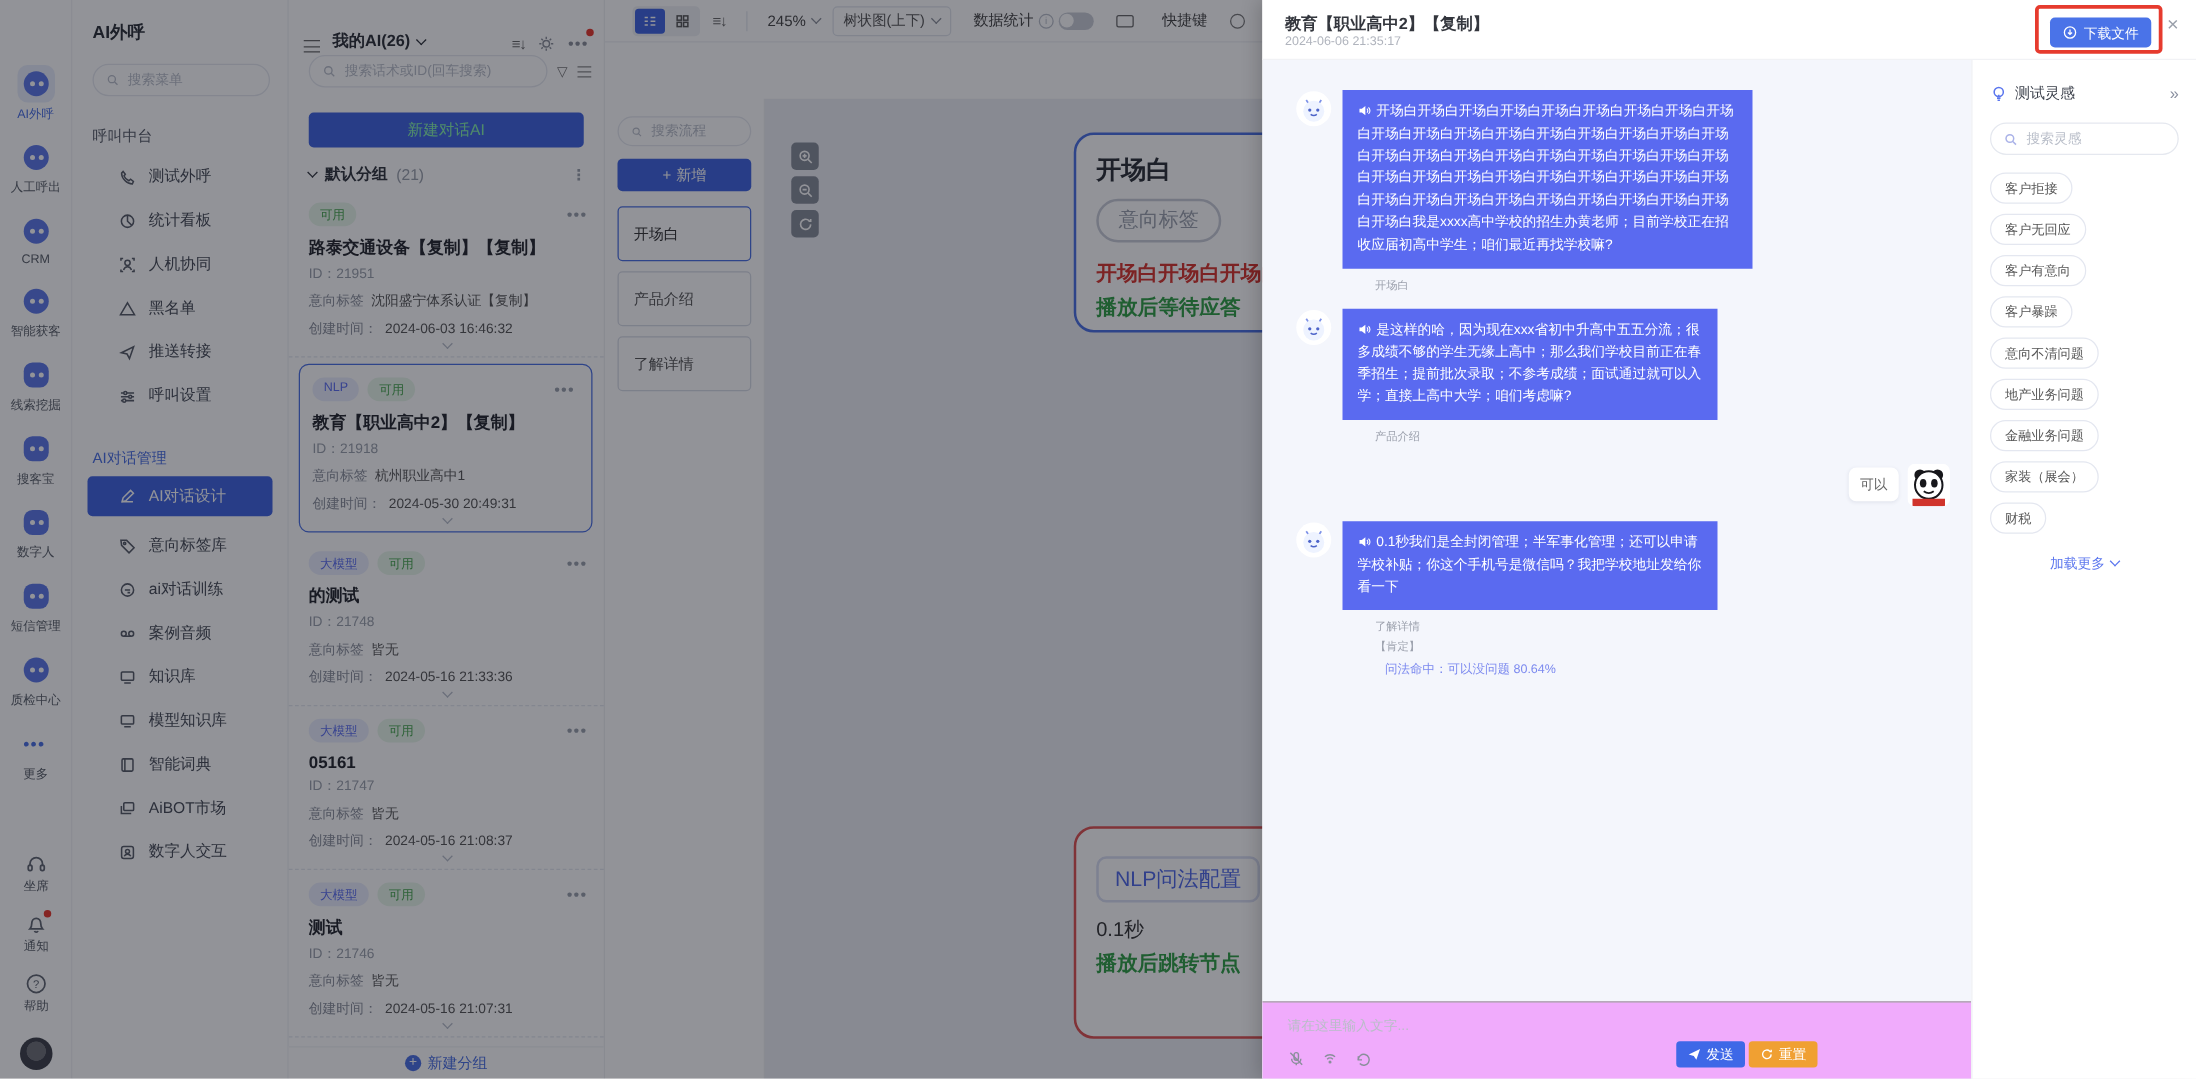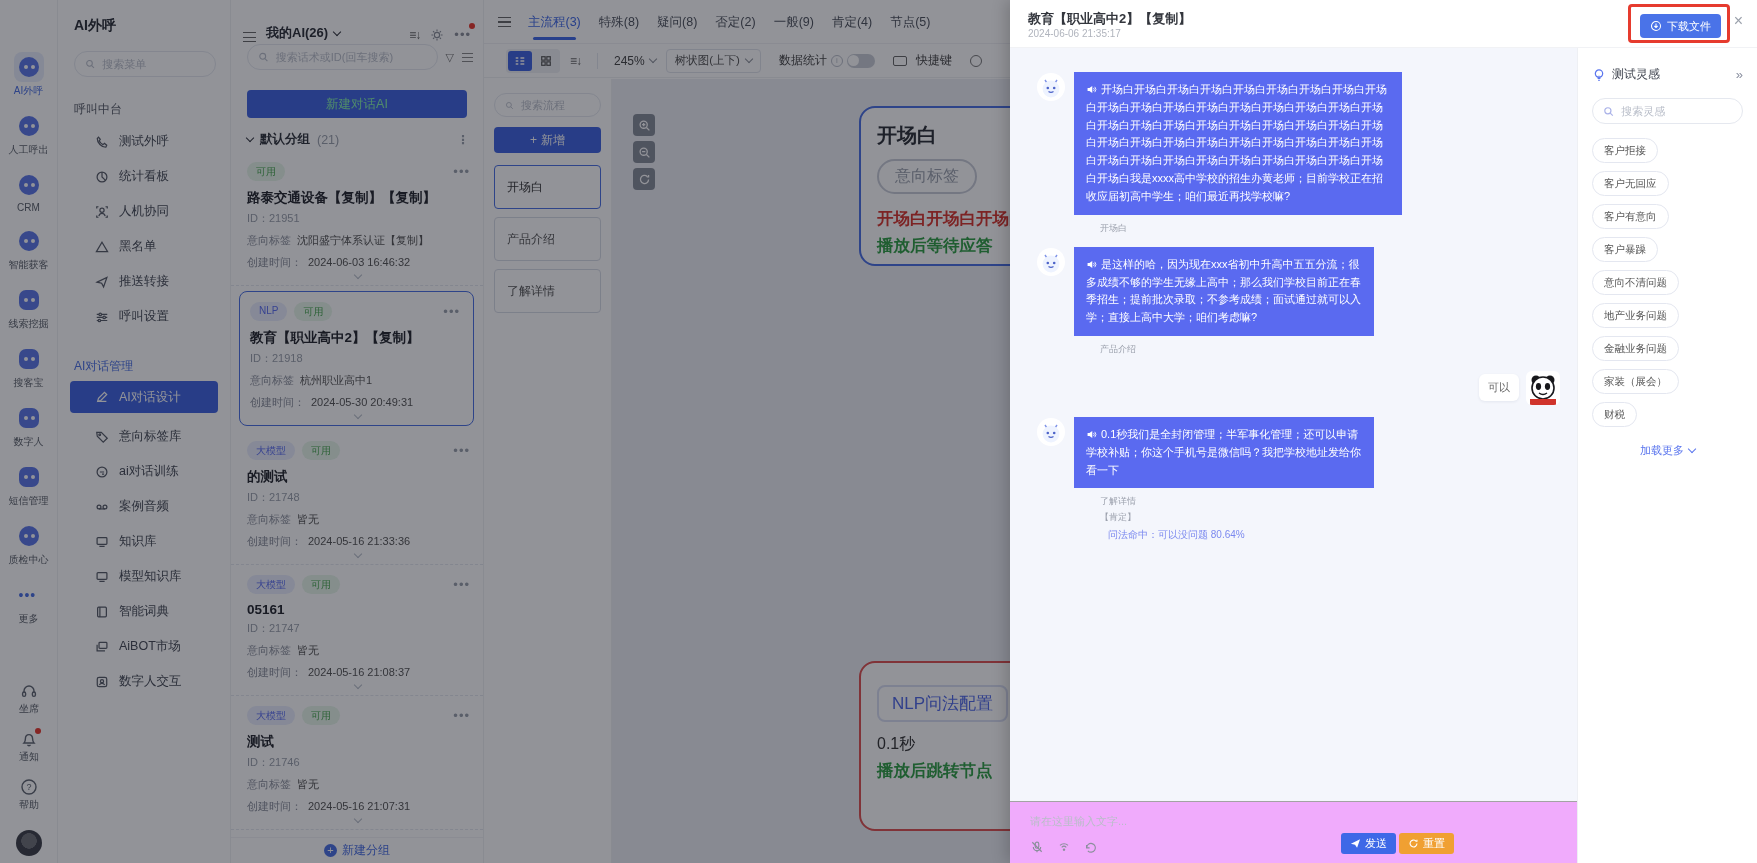--- a/index.html
+++ b/index.html
@@ -88,21 +88,21 @@
 .vbtn{width:24px;height:20px;border-radius:3px;display:flex;align-items:center;justify-content:center;color:#555}
 .vbtn.on{background:#3e63e0;color:#fff}
 .tdivider{width:1px;height:16px;background:#e4e7ee;margin:0 6px}
 .zoomtext{font-size:12px;color:#444;display:flex;align-items:center;gap:5px}
 .layoutbox{border:1px solid #e0e4ec;border-radius:4px;height:24px;display:flex;align-items:center;gap:6px;padding:0 8px;font-size:11.5px;color:#555}
 .statlbl{font-size:12px;color:#444;display:flex;align-items:center;gap:4px;margin-left:8px}
 .info{width:12px;height:12px;border-radius:50%;border:1px solid #b9bec9;color:#b9bec9;font-size:8px;line-height:10px;text-align:center}
 .toggle{width:28px;height:14px;border-radius:7px;background:#c9cdd6;position:relative}
 .toggle::after{content:"";position:absolute;left:1.5px;top:1.5px;width:11px;height:11px;border-radius:50%;background:#fff}
 .kbd{width:14px;height:10px;border:1.3px solid #666;border-radius:2px}
-.shortcut{font-size:12px;color:#444;display:flex;align-items:center;gap:9px;margin-left:8px}
+.shortcut{font-size:12px;color:#444;display:flex;align-items:center;gap:23px;margin-left:8px}
 .circ{width:12px;height:12px;border:1.3px solid #777;border-radius:50%;margin-left:8px}
 .fbody{position:absolute;top:79px;left:0;right:0;bottom:0;display:flex}
 .fpanel{width:128px;background:#fff;border-right:1px solid #eef0f3;padding:14px 10px 0}
 .faddbtn{height:26px;background:#3e63e0;border-radius:4px;color:#fff;font-size:12px;display:flex;align-items:center;justify-content:center;gap:4px;margin-top:10px}
 .fitem{height:44px;border:1px solid #d8dce6;border-radius:4px;margin-top:8px;display:flex;align-items:center;padding-left:12px;font-size:12px;color:#555;background:#fff;cursor:pointer}
 .fitem.sel{border-color:#4a6fe3;color:#333;margin-top:12px}
 .fcanvas{flex:1;background:#edeff4;position:relative;overflow:hidden}
 .zcol{position:absolute;left:21px;top:35px}
 .zbtn{width:22px;height:22px;border-radius:4px;background:#868c98;display:flex;align-items:center;justify-content:center;margin-bottom:5px;color:#fff}
 .cnode{position:absolute;background:#fff;border-radius:16px;padding:14px 16px}
@@ -483,30 +483,20 @@
           </div>
       </div>
     </div>
     <div class="lfoot">
       <span class="pluscircle">+</span>
       <span>新建分组</span>
     </div>
   </div>
 
   <div class="flow">
-    <div class="ftabs">
-      <div class="hamb" style="margin-left:4px"></div>
-      <div class="ftab active">主流程(3)</div>
-      <div class="ftab">特殊(8)</div>
-      <div class="ftab">疑问(8)</div>
-      <div class="ftab">否定(2)</div>
-      <div class="ftab">一般(9)</div>
-      <div class="ftab">肯定(4)</div>
-      <div class="ftab">节点(5)</div>
-    </div>
     <div class="ftools">
       <div class="vtoggle">
         <div class="vbtn on">
           <svg width="12" height="12" viewBox="0 0 14 14" fill="none" stroke="currentColor" stroke-width="1.5">
               <path d="M2 3.5h3M2 7h3M2 10.5h3M7.5 3.5H12M7.5 7H12M7.5 10.5H12"></path>
             </svg>
         </div>
         <div class="vbtn">
           <svg width="12" height="12" viewBox="0 0 14 14" fill="none" stroke="currentColor" stroke-width="1.4">
               <rect x="2" y="2" width="4" height="4"></rect>

